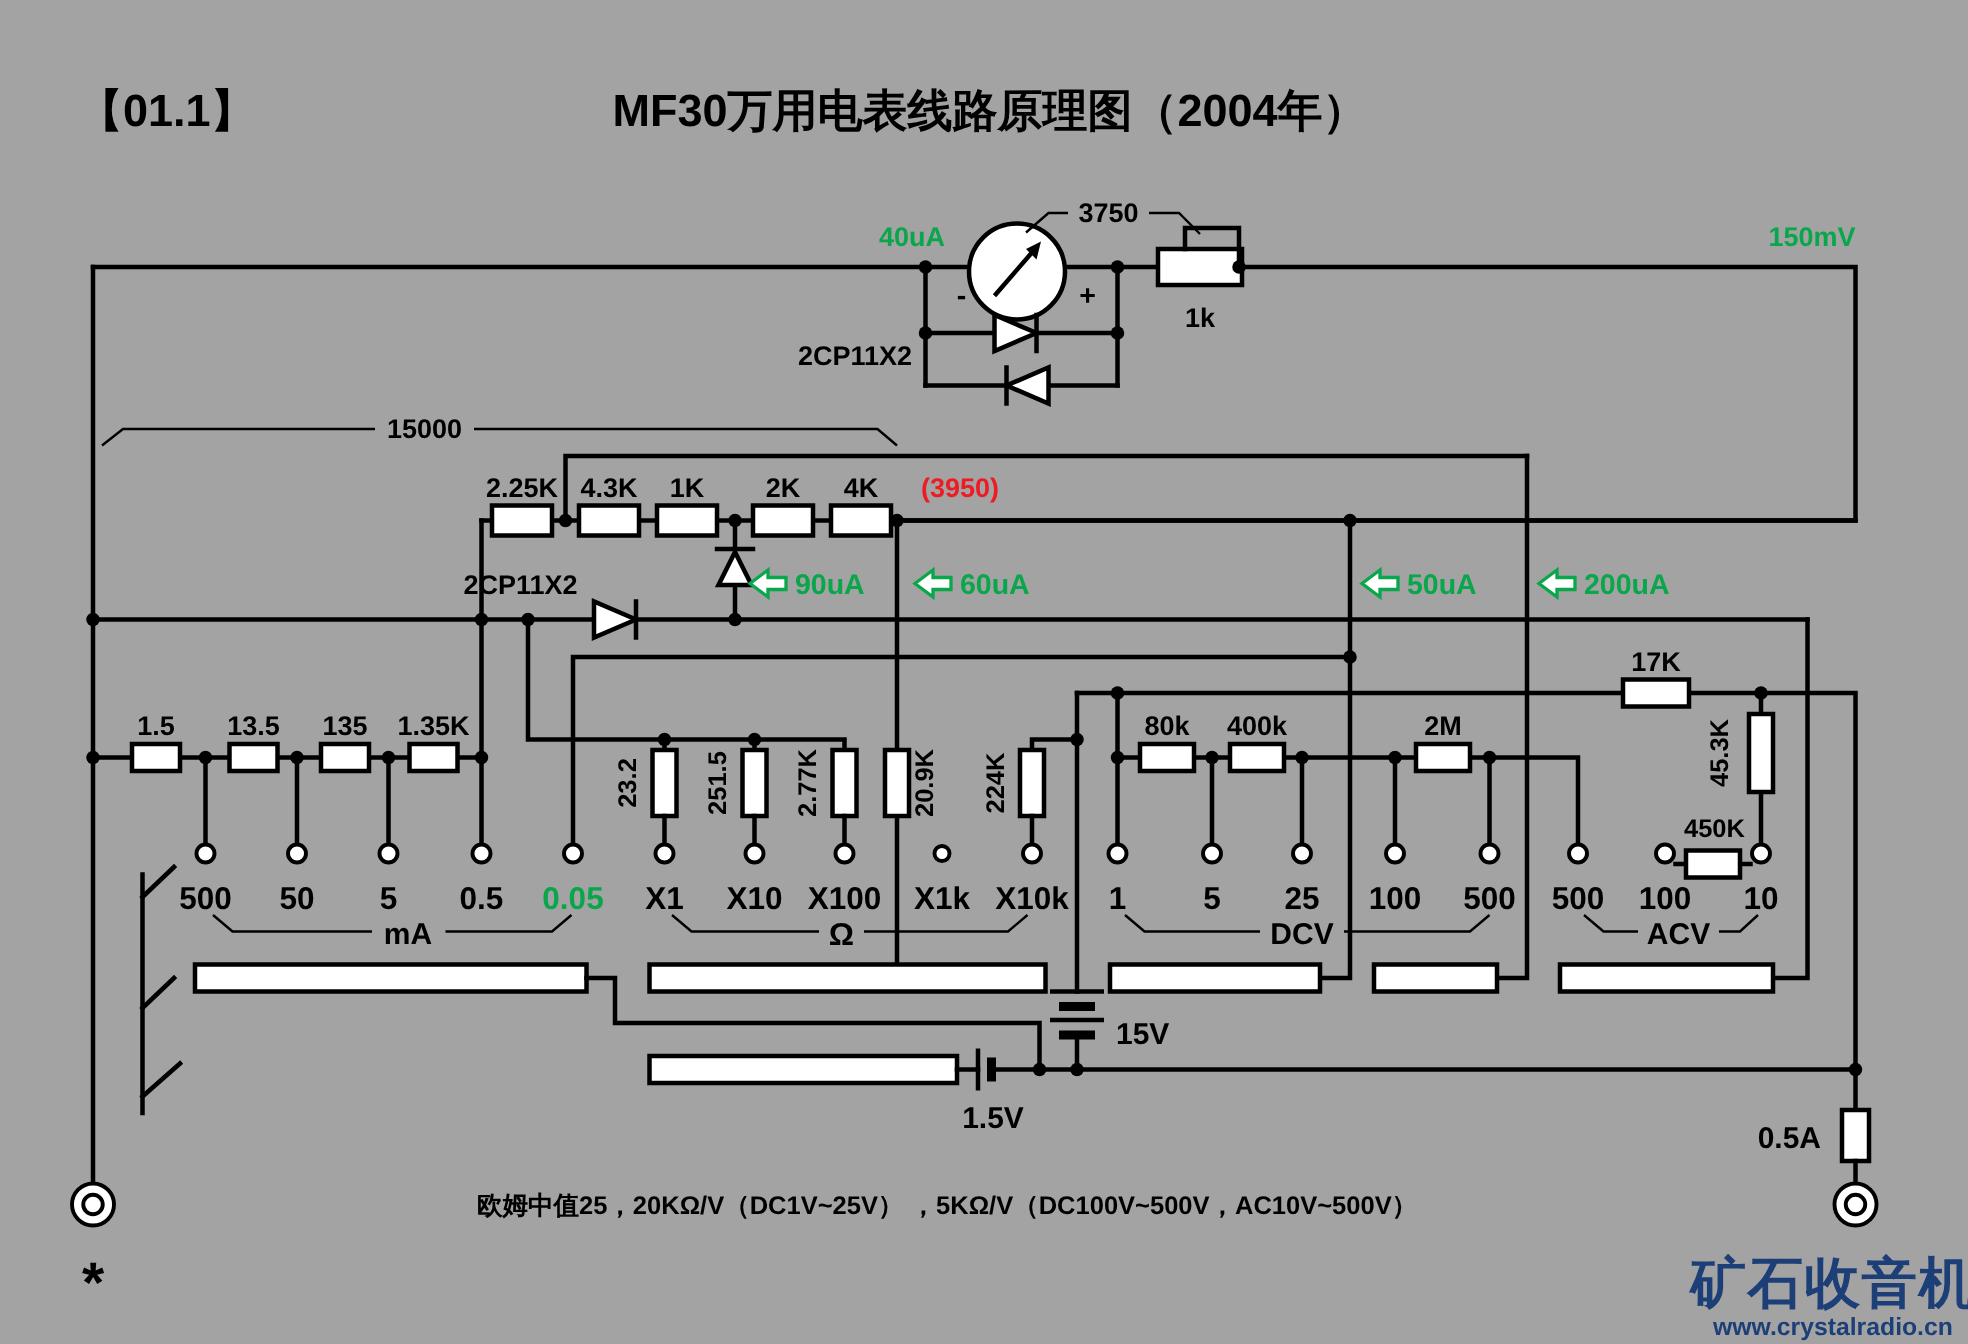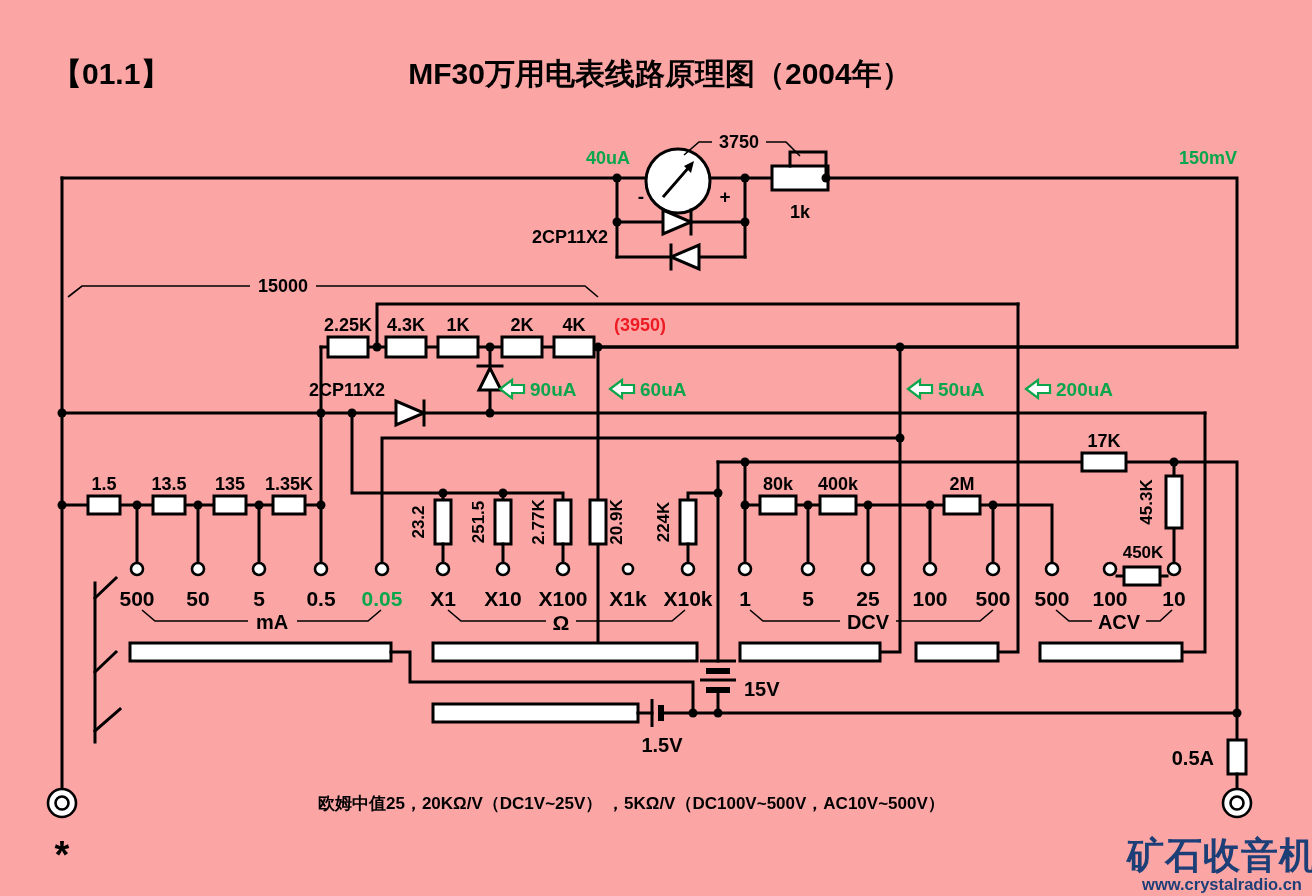--- a/index.html
+++ b/index.html
@@ -1,16 +1,16 @@
 <!DOCTYPE html>
 <html style="--green: #0AA64B; --red: #ED1C24; --navy: #1D3F77; --line: #000000;"><head>
 <meta charset="utf-8">
 <style>
   html,body{margin:0;padding:0;background:#ffffff;width:1312px;height:896px;overflow:hidden;}
-  .stage{position:relative;width:1312px;height:896px;background:#fca5a5;}
+  .stage{position:relative;width:1312px;height:896px;background:#a3a3a3;}
   svg{position:absolute;left:0;top:0;}
   .w{stroke:#000;stroke-width:3;fill:none;stroke-linecap:square;}
   .thin{stroke:#000;stroke-width:1.6;fill:none;}
   .box{fill:#fff;stroke:#000;stroke-width:3;}
   .dot{fill:#000;stroke:none;}
   .contact{fill:#fff;stroke:#000;stroke-width:2.6;}
   .t{font-family:"Liberation Sans","DejaVu Sans",sans-serif;font-weight:bold;fill:#000;}
   .green{fill:var(--green);}
   .red{fill:var(--red);}
   .navy{fill:var(--navy);}

